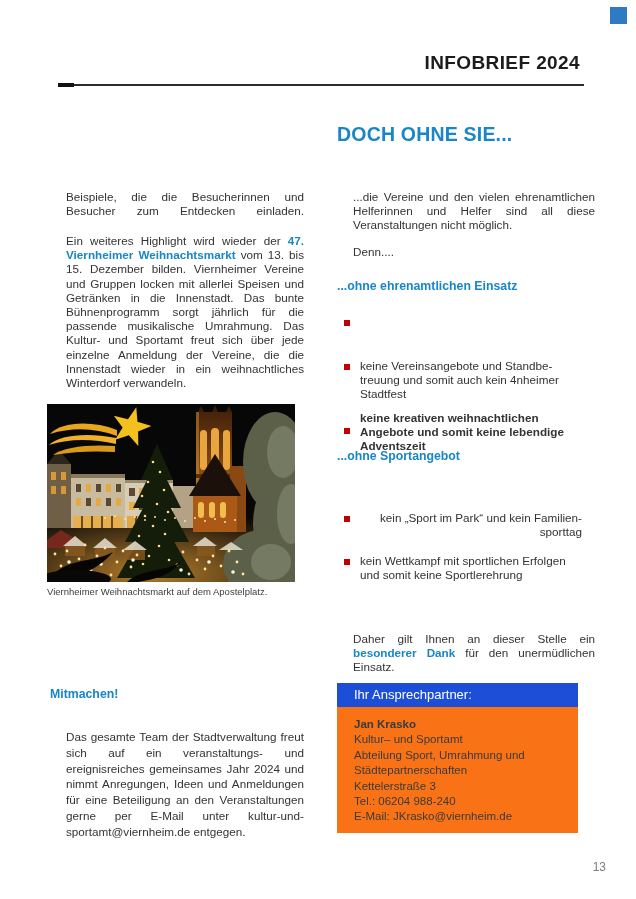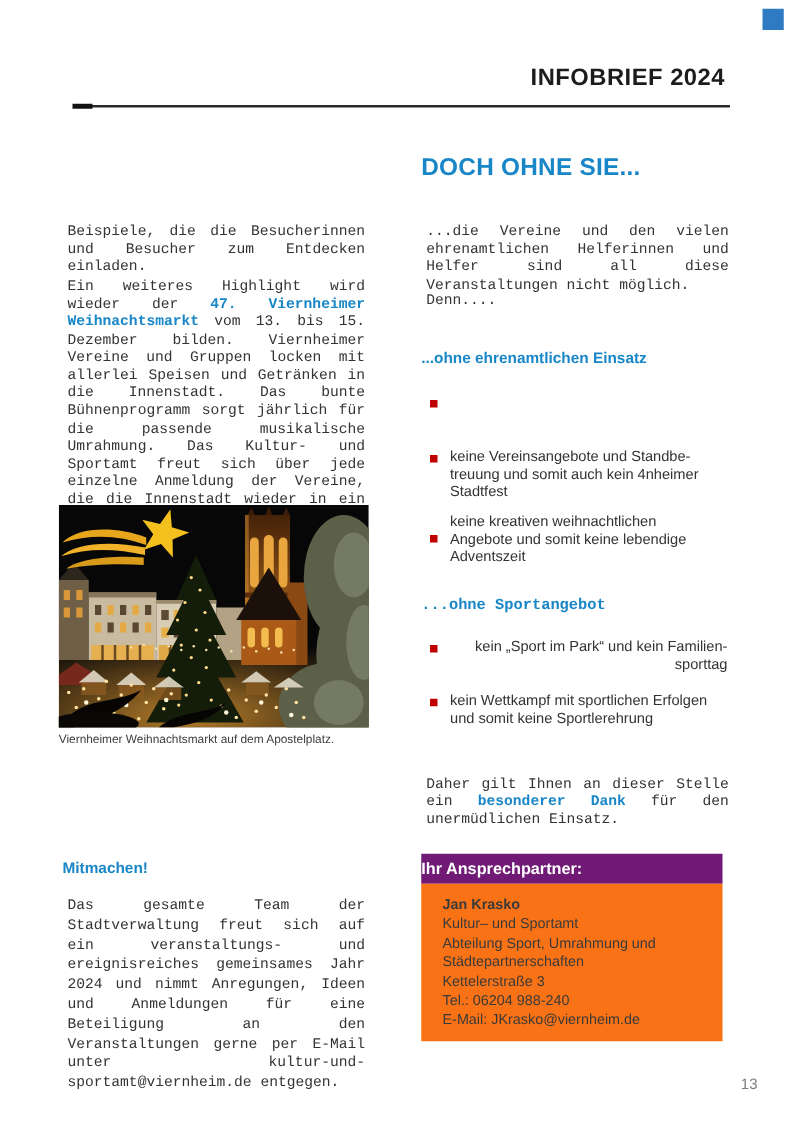--- a/index.html
+++ b/index.html
@@ -2,50 +2,50 @@
 <html lang="de"><head>
 <meta charset="utf-8">
 <style>
   html,body{margin:0;padding:0;}
   body{
     width:636px;height:899px;background:#ffffff;position:relative;overflow:hidden;
     font-family:"Liberation Sans",sans-serif;color:#333;
     -webkit-font-smoothing:antialiased;
   }
   .abs{position:absolute;}
-  p{margin:4px;font-family:Liberation Mono, monospace;}
+  p{margin:16px;}
   .body-text{font-size:11.7px;line-height:14.2px;}
   .just{text-align:justify;}
   .just-all{text-align:justify;text-align-last:justify;}
   .blue{color:#1886c7;}
   .b{font-weight:bold;}
 
   
   .corner-square{left:610px;top:7px;width:17px;height:17px;background:#2f7bc3;}
   .header-title{right:56px;top:54px;font-size:19px;font-weight:bold;letter-spacing:.4px;color:#1c1c1f;line-height:18px;text-align:right;}
   .rule-thin{left:60px;top:84px;width:524px;height:2px;background:#2b2b2b;}
   .rule-thick{left:58px;top:83px;width:16px;height:4px;background:#121212;}
 
   
   .doc-title{left:337px;top:123px;width:260px;font-size:19.5px;line-height:22px;font-weight:bold;color:#1886c7;letter-spacing:.2px;}
   .r-intro{left:337px;top:174px;width:242px;}
   .r-denn{left:337px;top:229px;width:242px;}
   .h-sub{font-size:12.3px;font-weight:bold;color:#1886c7;line-height:14px;}
   .h-einsatz{left:337px;top:279px;width:242px;}
-  .h-sport{left:337px;top:477px;width:242px;font-family:Liberation Mono, monospace;}
+  .h-sport{left:337px;top:449px;width:242px;}
   .bullet{left:343px;width:222px;padding-left:17px;font-size:11.7px;line-height:14.2px;}
   .bullet .bullet-square{position:absolute;left:1px;top:5px;width:6px;height:6px;background:#c00000;}
   .bullet--low .bullet-square{top:17px;}
   .bullet-text{white-space:pre-line;}
-  .b1{top:315px;} .b2{top:359px;} .b3{top:411px;}
+  .b1{top:315px;} .b2{top:359px;} .b3{top:411px;font-weight:bold;}
   .sb1{top:511px;text-align:right;} .sb2{top:554px;}
   .r-dank{left:337px;top:616px;width:242px;}
 
   .contact{left:337px;top:683px;width:241px;}
-  .contact-header{background:#701a75;color:#ffffff;font-weight:bold;font-size:13px;height:24px;line-height:24px;padding-left:0;}
+  .contact-header{background:#1d4ed8;color:#ffffff;font-weight:normal;font-size:13px;height:24px;line-height:24px;padding-left:17px;}
   .contact-body{background:#f97316;padding:10px 10px 8px 17px;font-size:11.5px;line-height:15.4px;color:#3a3a3a;}
   .contact-name{font-weight:bold;}
 
   
   .l-para1{left:50px;top:174px;width:238px;}
   .l-para2{left:50px;top:218px;width:238px;}
   .figure{left:47px;top:404px;width:248px;}
   .photo-svg{display:block;width:248px;height:178px;}
   .photo-caption{margin-top:4px;font-size:9.5px;line-height:12px;color:#3c3c3c;}
   .photo-credit{margin-top:1px;font-size:9.8px;line-height:12px;color:#3c3c3c;text-align:right;}

